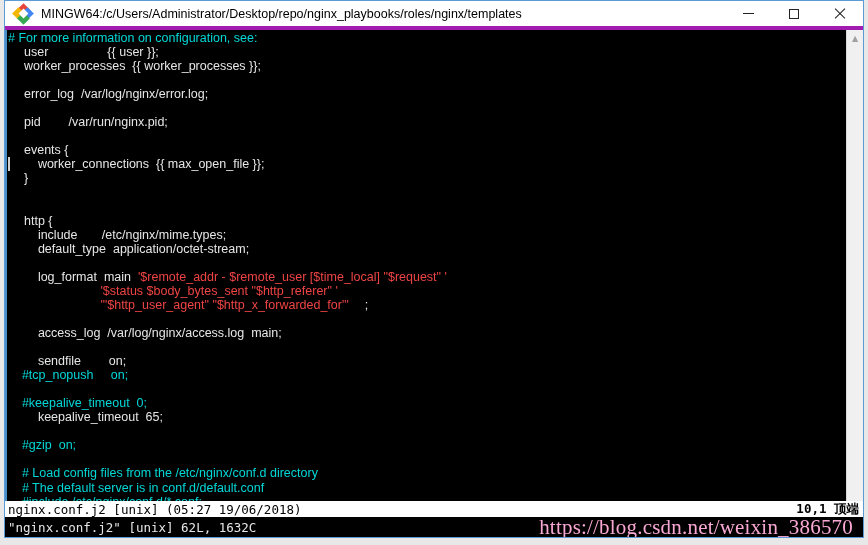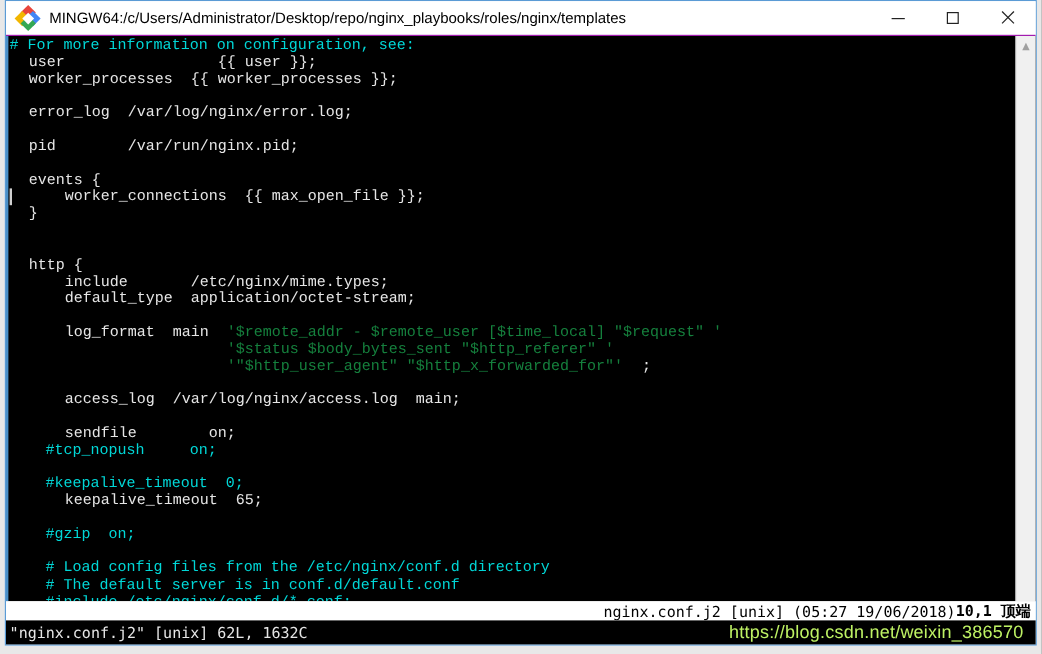--- a/index.html
+++ b/index.html
@@ -14,21 +14,21 @@
     width: 860px; height: 538px;
     background: #ffffff;
     border: 1px solid #5b9bd5;
     display: flex; flex-direction: column;
   }
   
   #titlebar {
     height: 29px; min-height: 29px;
     background: #ffffff;
     display: flex; align-items: center;
-    border-bottom: 1px solid #a21caf;
+    border-bottom: 4px solid #a21caf;
   }
   #app-icon {
     width: 18px; height: 18px; margin-left: 9px; margin-right: 9px;
     position: relative; flex: 0 0 auto;
   }
   #app-icon .dia {
     position: absolute; width: 9px; height: 9px; transform: rotate(45deg);
   }
   #app-icon .d1 { background: #e8453c; left: 4.5px; top: 0px; }
   #app-icon .d2 { background: #f2b600; left: 0px; top: 4.5px; }
@@ -61,28 +61,28 @@
     flex: 1 1 auto; position: relative;
     background: #000000; overflow: hidden;
     padding-left: 2px;
   }
   #leftbar {
     position: absolute; left: 0; top: 0; bottom: 0; width: 2px;
     background: #4a90c8;
   }
   #lines {
     position: absolute; left: 3px; top: 1px; right: 0;
-    font-family: Liberation Mono, monospace;
+    font-family: Liberation Sans, sans-serif;
     font-size: 12.5px; line-height: 14.05px;
     white-space: pre;
   }
   .ln { height: 14.05px; }
   .c-comment { color: #00d7d7; }
   .c-normal  { color: #e6e6e6; padding-left: 16px; }
-  .c-string  { color: #15803d; }
+  .c-string  { color: #ef4444; }
   #cursor {
     position: absolute; left: 3px; top: 1px;
     width: 1.5px; height: 14px; background: #cfcfcf;
   }
   
   #scrollbar {
     width: 17px; min-width: 17px; background: #f0f0f0;
     border-left: 1px solid #d8d8d8;
     display: flex; flex-direction: column; align-items: center;
   }
@@ -90,34 +90,34 @@
     width: 17px; height: 17px; display: flex; align-items: center; justify-content: center;
     font-size: 8px; color: #a0a0a0; font-family: "DejaVu Sans", sans-serif;
   }
   #sb-track { flex: 1 1 auto; width: 17px; }
 
   
   #statusline {
     height: 16px; min-height: 16px; background: #ffffff; color: #000000;
     font-family: "DejaVu Sans Mono", monospace; font-size: 12.5px;
     display: flex; align-items: center; padding-left: 3px;
-    white-space: pre; position: relative; text-align: right;
+    white-space: pre; position: relative;
   }
   #status-left { flex: 1 1 auto; overflow: hidden; }
   #status-right { margin-right: 4px; white-space: pre; font-weight: bold; }
   #cmdline {
     height: 20px; min-height: 20px; background: #000000; color: #e6e6e6;
     font-family: "DejaVu Sans Mono", monospace; font-size: 12.5px;
     display: flex; align-items: center; padding-left: 3px;
     white-space: pre; position: relative; overflow: hidden;
   }
   #watermark {
     position: absolute; right: 10px; top: 50%; transform: translateY(-50%);
-    font-family: Liberation Sans, sans-serif; font-size: 15px;
-    color: #bef264; white-space: nowrap; letter-spacing: 0.2px;
+    font-family: Liberation Serif, serif; font-size: 21px;
+    color: #f9a8d4; white-space: nowrap; letter-spacing: 0.2px;
   }
 </style>
 </head>
 <body>
 
 <div id="window">
 
   <div id="titlebar">
     <div id="app-icon">
       <span class="dia d1"></span>

